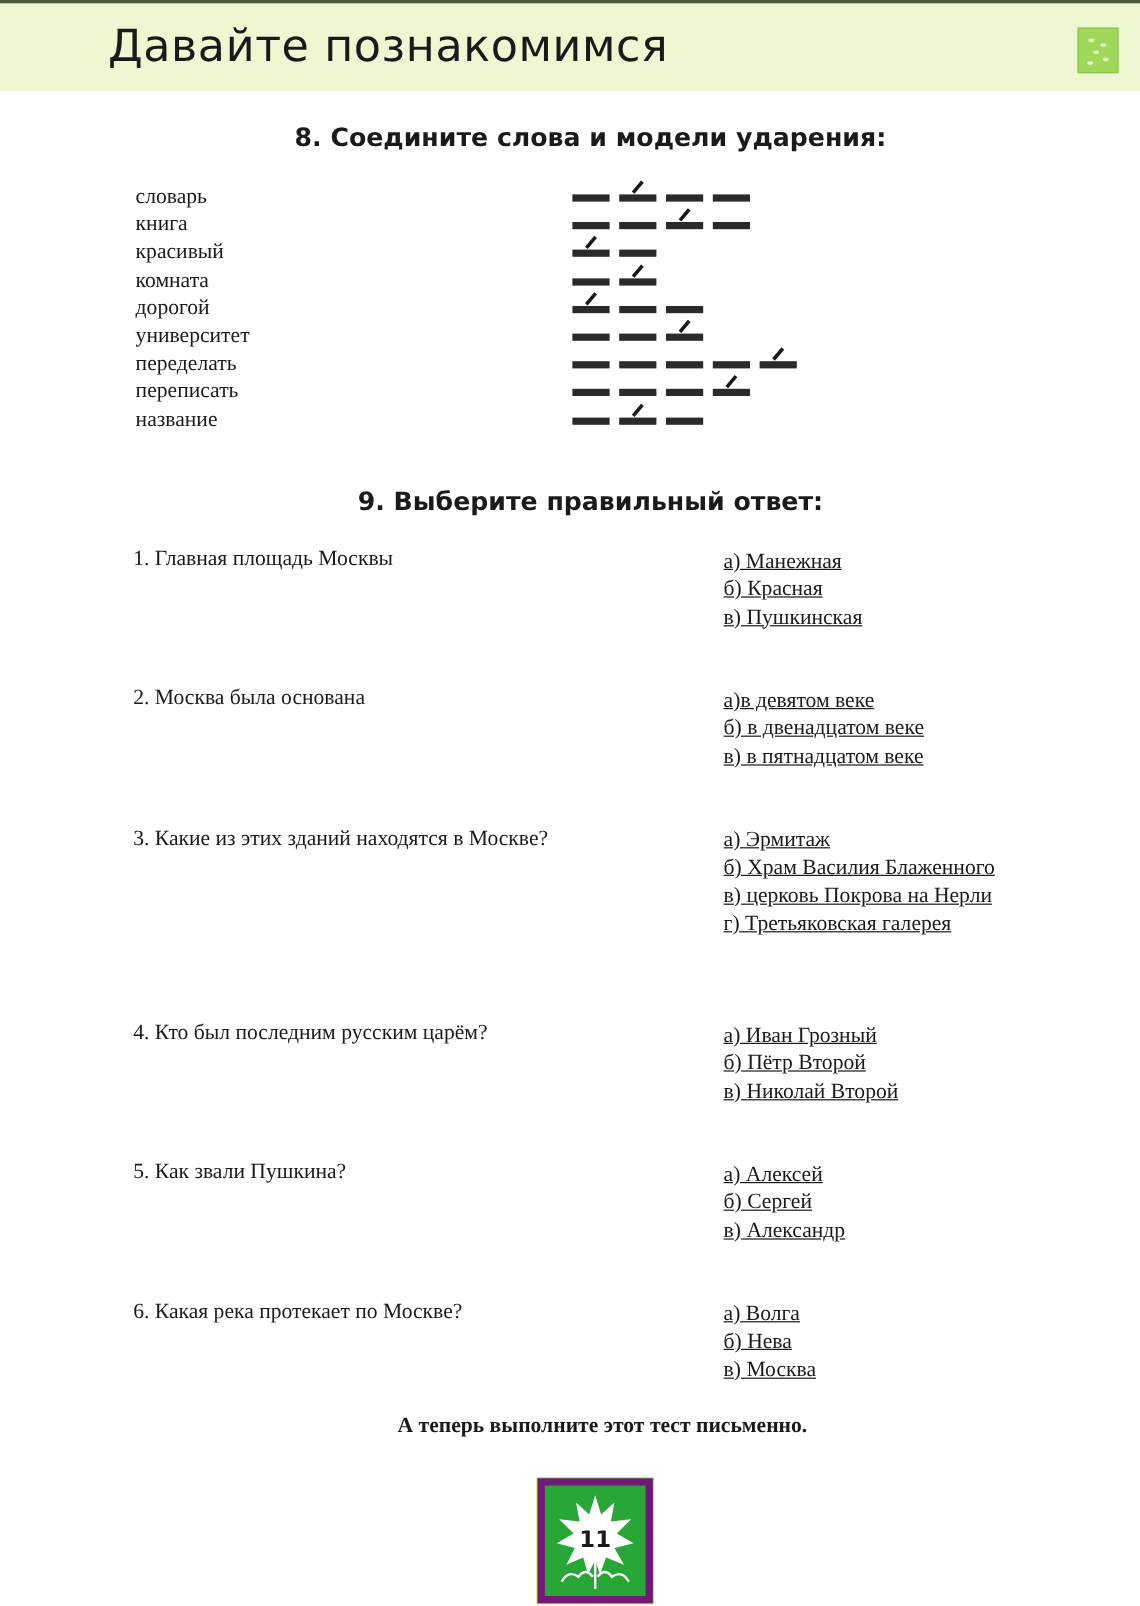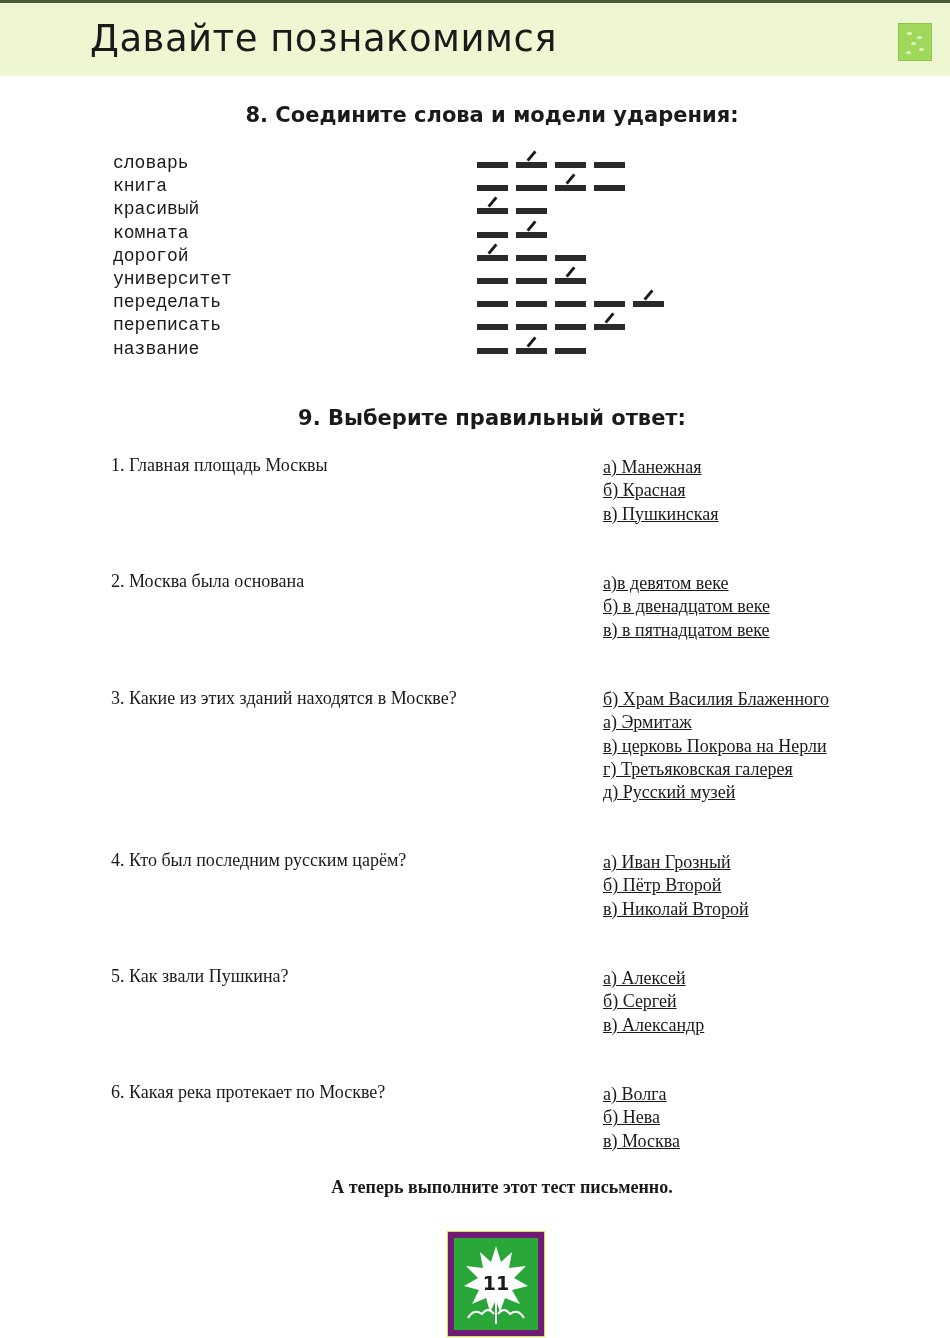--- a/index.html
+++ b/index.html
@@ -5,21 +5,21 @@
     html, body { margin:0; padding:0; }
     body { width:950px; height:1338px; background:#ffffff; position:relative; overflow:hidden; font-family:"Liberation Serif", serif; color:#1a1a1a; }
     .topline { position:absolute; left:0; top:0; width:950px; height:3px; background:#4a5a3a; }
     .header { position:absolute; left:0; top:3px; width:950px; height:73px; background:#eef6d2; }
     .header-title { position:absolute; left:90px; top:14px; font-family:"DejaVu Sans", sans-serif; font-size:37px; letter-spacing:0.5px; color:#1a1a1a; font-weight:normal; }
     .header-ornament { position:absolute; left:898px; top:20px; width:32px; height:36px; background:#9fd85a; border:1px solid #8ac748; }
     .header-ornament span { position:absolute; width:5px; height:3px; border-radius:50%; background:#e6f7c7; }
     .section-title { position:absolute; left:0; width:950px; text-align:center; font-family:"DejaVu Sans", sans-serif; font-weight:bold; font-size:21px; color:#1a1a1a; }
     .t8 { top:103px; left:17px; }
     .t9 { top:406px; left:17px; }
-    .words { position:absolute; left:113px; top:152px; font-size:18px; line-height:23.2px;font-family:Liberation Mono, monospace; }
+    .words { position:absolute; left:113px; top:152px; font-size:18px; line-height:23.2px; }
     .words div { height:23.2px; }
     .patterns { position:absolute; left:477px; top:150px; }
     .pat-row { position:absolute; left:0; height:23.2px; width:220px; }
     .syl { position:absolute; top:12px; width:31px; height:6px; background:#2a2a2a; }
     .stress { position:absolute; top:0; width:3px; height:12px; background:#1a1a1a; transform:rotate(40deg); }
     .q { position:absolute; left:111px; font-size:18px; }
     .opts { position:absolute; left:603px; font-size:18px; line-height:23.3px;text-decoration:underline; }
     .footer-note { position:absolute; left:0; width:950px; top:1177px; text-align:center; font-size:18px; font-weight:bold; left:27px; }
     .page-badge { position:absolute; left:448px; top:1232px; width:84px; height:92px; background:#29a638; border:6px solid #701a75; box-shadow:0 0 0 1px #cfe24a; }
     .page-badge svg { position:absolute; left:0; top:0; }
@@ -125,25 +125,24 @@
 
 <div class="q" style="top:571px">2. Москва была основана</div>
 <div class="opts" style="top:572px">
   <div>а)в девятом веке</div>
   <div>б) в двенадцатом веке</div>
   <div>в) в пятнадцатом веке</div>
 </div>
 
 <div class="q" style="top:688px">3. Какие из этих зданий находятся в Москве?</div>
 <div class="opts" style="top:688px">
+  <div>а) Эрмитаж</div>
   <div>б) Храм Василия Блаженного</div>
-  <div>а) Эрмитаж</div>
   <div>в) церковь Покрова на Нерли</div>
   <div>г) Третьяковская галерея</div>
-  <div>д) Русский музей</div>
 </div>
 
 <div class="q" style="top:850px">4. Кто был последним русским царём?</div>
 <div class="opts" style="top:851px">
   <div>а) Иван Грозный</div>
   <div>б) Пётр Второй</div>
   <div>в) Николай Второй</div>
 </div>
 
 <div class="q" style="top:966px">5. Как звали Пушкина?</div>

